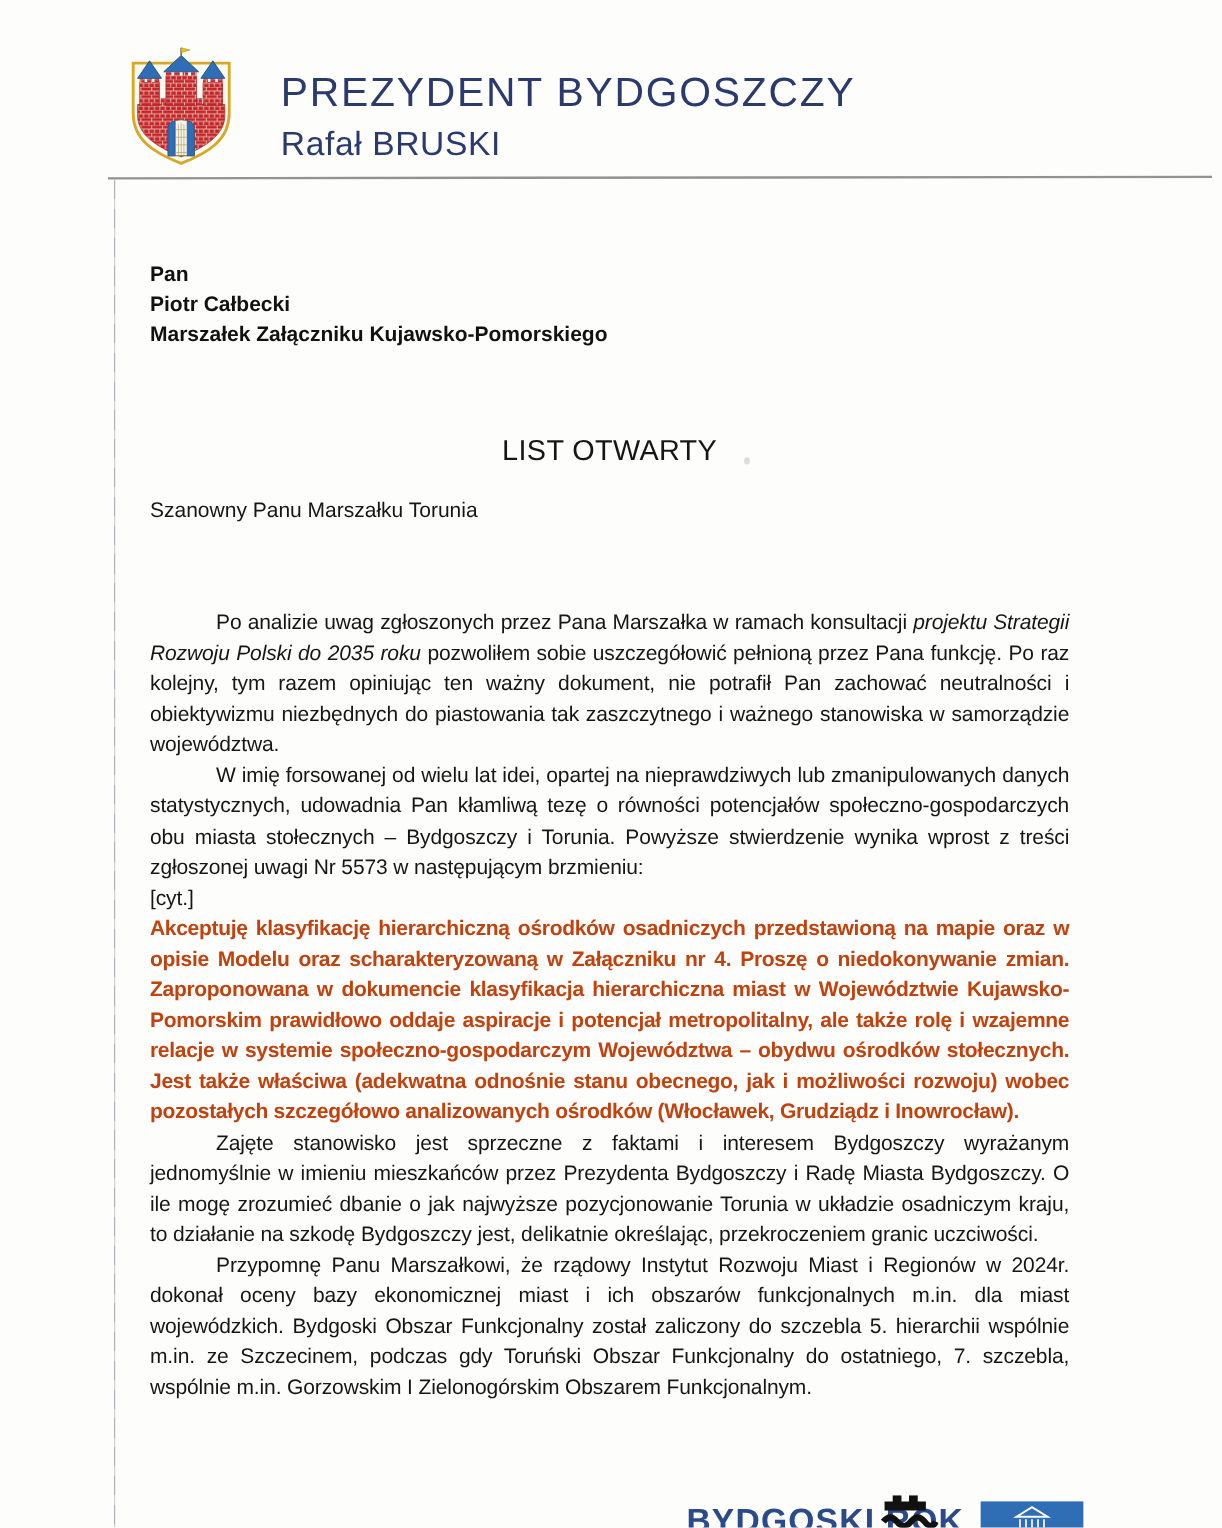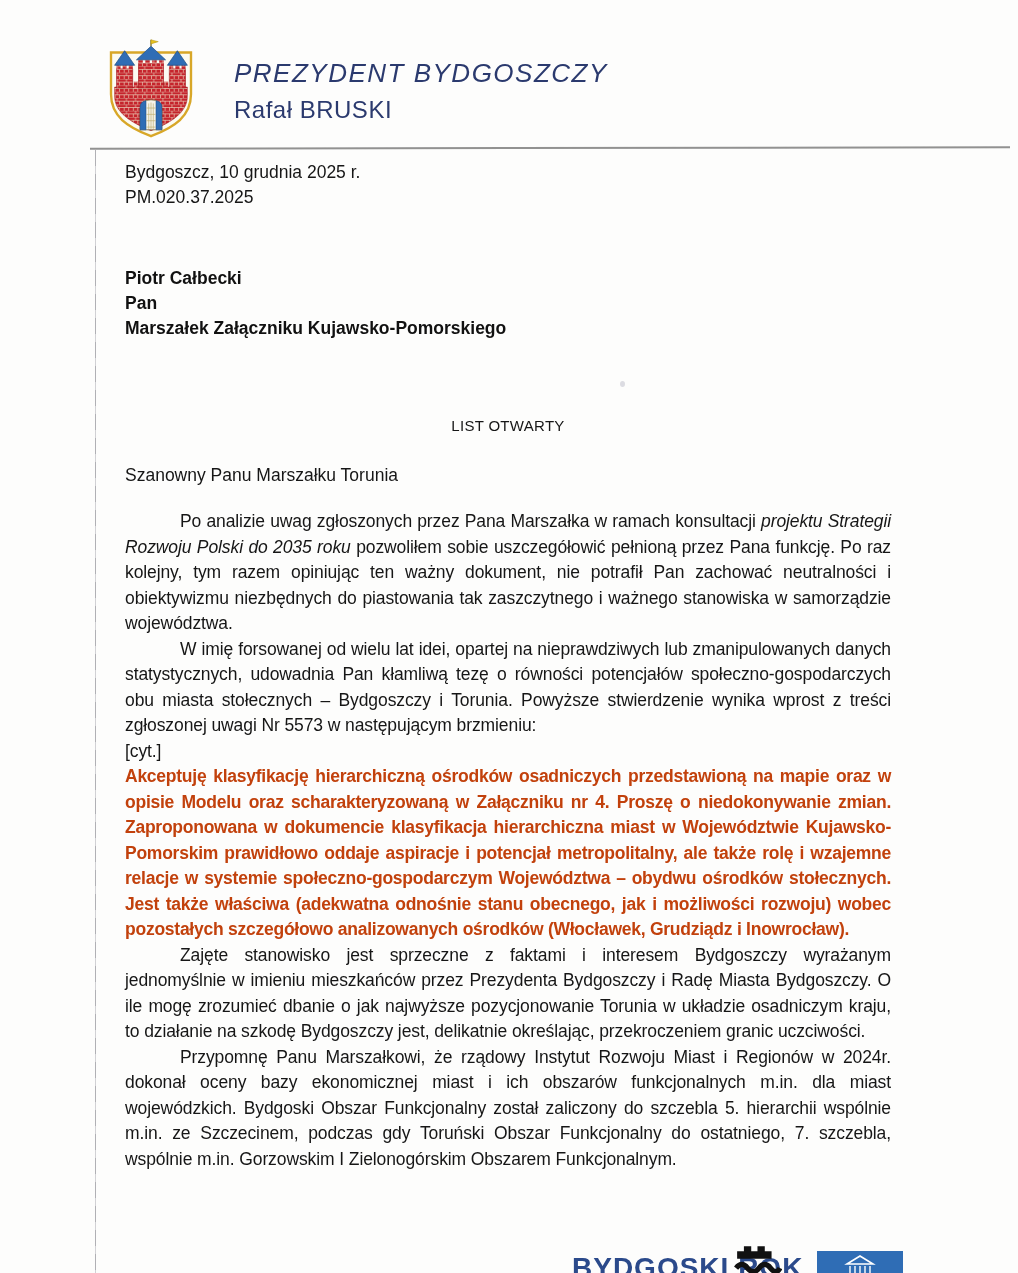--- a/index.html
+++ b/index.html
@@ -8,35 +8,35 @@
     background:#fdfdfc;
     font-family:"Liberation Sans", sans-serif;
     color:#161616;
   }
   .page{position:absolute;inset:0;}
 
   
   .letterhead{position:absolute;top:38px;left:100px;display:flex;align-items:flex-start;gap:32px;}
   .crest{width:102px;height:100px;flex:0 0 auto;}
   .head-text{padding-top:20px;}
-  .org{font-size:26px;letter-spacing:1.5px;color:#2b3a6e;font-weight:normal;font-style:italic;}
-  .person{font-size:24px;color:#2b3a6e;margin-top:7px;letter-spacing:.5px;}
+  .org{font-size:34px;letter-spacing:1.5px;color:#2b3a6e;font-weight:normal;}
+  .person{font-size:28px;color:#2b3a6e;margin-top:7px;letter-spacing:.5px;}
 
   .rule{position:absolute;top:147px;left:90px;width:920px;height:2px;background:#6e6e6e;opacity:.75;transform:rotate(-.08deg);}
   .vline{position:absolute;top:150px;left:95px;width:1px;height:1123px;
     background:repeating-linear-gradient(180deg,#a3a3a8 0 16px,#c9c9cd 16px 24px);opacity:.85;}
   .speck{position:absolute;left:620px;top:381px;width:5px;height:6px;background:#dcdce2;border-radius:50%;}
 
   
   .content{position:absolute;left:125px;top:160px;width:766px;}
   .meta{font-size:17.5px;line-height:25px;}
   .addressee{margin-top:56px;font-weight:bold;font-size:17.5px;line-height:25px;color:#111;}
-  .title{margin-top:72px;text-align:center;font-size:15px;letter-spacing:.3px;line-height:25px;}
+  .title{margin-top:72px;text-align:center;font-size:24px;letter-spacing:.3px;line-height:25px;}
   .salutation{margin-top:25px;font-size:17.5px;line-height:25px;}
-  .body{margin-top:21px;}
+  .body{margin-top:68px;}
   .para{margin:0;font-size:17.5px;line-height:25.5px;text-align:justify;letter-spacing:-0.1px;}
   .para.indent{text-indent:55px;}
   .para.bold{font-weight:bold;color:#c2410c;letter-spacing:-0.25px;}
   .italic{font-style:italic;}
 
   
   .campaign{position:absolute;left:572px;top:1252px;font-size:28px;font-weight:bold;color:#2b4a8b;letter-spacing:1px;white-space:nowrap;}
   .black-logo{position:absolute;left:734px;top:1246px;width:48px;height:42px;}
   .unesco-logo{position:absolute;left:817px;top:1251px;width:86px;height:58px;}
 </style>
@@ -92,28 +92,24 @@
       <div class="person">Rafał BRUSKI</div>
     </div>
   </header>
 
   <div class="rule"></div>
   <div class="vline"></div>
   <div class="speck"></div>
 
   <main class="content">
 
-    <div class="meta">
-      <div>Bydgoszcz, 10 grudnia 2025 r.</div>
-      <div>PM.020.37.2025</div>
-    </div>
 
     <div class="addressee">
+      <div>Pan</div>
       <div>Piotr Całbecki</div>
-      <div>Pan</div>
       <div>Marszałek Załączniku Kujawsko-Pomorskiego</div>
     </div>
 
     <div class="title">LIST OTWARTY</div>
 
     <div class="salutation">Szanowny Panu Marszałku Torunia</div>
 
     <div class="body">
       <p class="para indent"><span>Po analizie uwag zgłoszonych przez Pana Marszałka w ramach konsultacji </span><span class="italic">projektu Strategii Rozwoju Polski do 2035 roku</span><span> pozwoliłem sobie uszczegółowić pełnioną przez Pana funkcję. Po raz kolejny, tym razem opiniując ten ważny dokument, nie potrafił Pan zachować neutralności i obiektywizmu niezbędnych do piastowania tak zaszczytnego i ważnego stanowiska w samorządzie województwa.</span></p>
       <p class="para indent"><span>W imię forsowanej od wielu lat idei, opartej na nieprawdziwych lub zmanipulowanych danych statystycznych, udowadnia Pan kłamliwą tezę o równości potencjałów społeczno-gospodarczych obu miasta stołecznych – Bydgoszczy i Torunia. Powyższe stwierdzenie wynika wprost z treści zgłoszonej uwagi Nr 5573 w następującym brzmieniu:</span></p>

